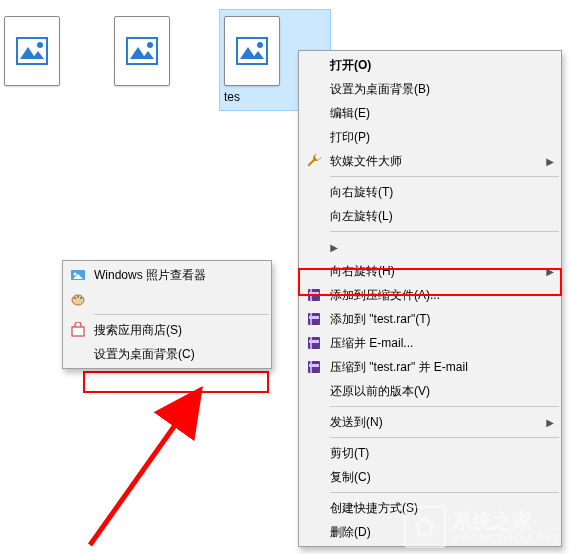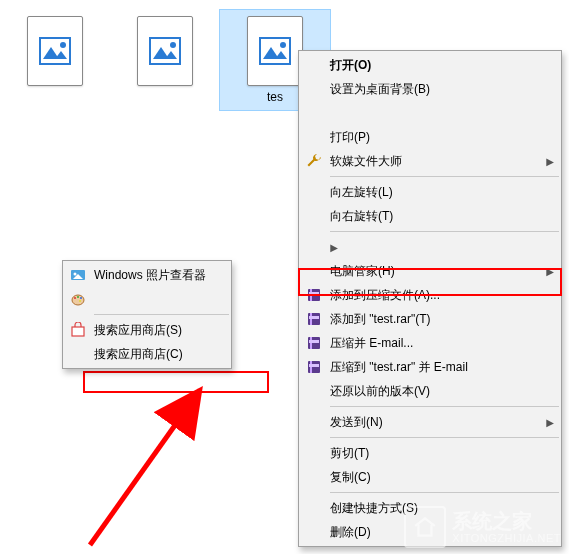--- a/index.html
+++ b/index.html
@@ -8,21 +8,21 @@
     font-size: 12px;
     background: #fff;
     width: 569px;
     height: 554px;
     position: relative;
     overflow: hidden;
     color: #000;
   }
   .desktop-icons { position: absolute; top: 10px; left: 0; display: flex; }
   .file-icon {
-    display: flex; flex-direction: column; align-items: center;
+    display: flex; flex-direction: column; align-items: flex-start;
     width: 110px; padding: 6px 4px;
   }
   .file-icon.selected { background: #cce8ff; outline: 1px solid #99d1ff; }
   .file-thumb {
     width: 56px; height: 70px;
     border: 1px solid #888; border-radius: 2px;
     box-shadow: 0 1px 2px rgba(0,0,0,.15);
     background: #fff; display: flex; align-items: center; justify-content: center;
     position: relative;
   }
@@ -30,21 +30,21 @@
   .file-label { margin-top: 4px; font-size: 12px; }
 
   .context-menu {
     position: absolute;
     background: #f2f2f2;
     border: 1px solid #a0a0a0;
     box-shadow: 2px 4px 6px rgba(0,0,0,.25);
     padding: 2px 1px;
   }
   .cm-main { top: 50px; left: 298px; width: 264px; }
-  .cm-sub  { top: 260px; left: 62px; width: 170px; z-index: 2; }
+  .cm-sub  { top: 260px; left: 62px; width: 210px; z-index: 2; }
 
   .cm-row {
     display: flex; align-items: center;
     height: 24px; padding: 0 6px 0 2px;
     white-space: nowrap;
   }
   .cm-icon { width: 24px; height: 24px; display: flex; align-items: center; justify-content: center; flex-shrink: 0; }
   .cm-icon svg { width: 16px; height: 16px; }
   .cm-text { flex: 1; padding-left: 4px; }
   .cm-arrow { width: 12px; text-align: right; color: #555; font-size: 10px; }
@@ -113,51 +113,52 @@
     <div class="cm-row">
       <span class="cm-icon"></span>
       <span class="cm-text" style="font-weight: 600;">打开(O)</span>
     </div>
     <div class="cm-row">
       <span class="cm-icon"></span>
       <span class="cm-text">设置为桌面背景(B)</span>
     </div>
     <div class="cm-row">
       <span class="cm-icon"></span>
+      <span class="cm-text">编辑(E)</span>
     </div>
     <div class="cm-row">
       <span class="cm-icon"></span>
       <span class="cm-text">打印(P)</span>
     </div>
     <div class="cm-row">
       <span class="cm-icon">
         <svg viewBox="0 0 16 16">
           <path fill="#c48a00" d="M14 4a4 4 0 0 1-5.3 3.8L3 13.5 1.5 12l5.7-5.7A4 4 0 0 1 11 1l-2 2 1 3 3 1 2-2z"></path>
         </svg>
       </span>
       <span class="cm-text">软媒文件大师</span>
       <span class="cm-arrow">▶</span>
     </div>
     <div class="cm-sep"></div>
     <div class="cm-row">
       <span class="cm-icon"></span>
+      <span class="cm-text">向右旋转(T)</span>
+    </div>
+    <div class="cm-row">
+      <span class="cm-icon"></span>
       <span class="cm-text">向左旋转(L)</span>
     </div>
-    <div class="cm-row">
-      <span class="cm-icon"></span>
-      <span class="cm-text">向右旋转(T)</span>
-    </div>
-    <div class="cm-sep"></div>
-    <div class="cm-row">
-      <span class="cm-icon"></span>
-      <span class="cm-arrow">▶</span>
-    </div>
-    <div class="cm-row">
-      <span class="cm-icon"></span>
-      <span class="cm-text">电脑管家(H)</span>
+    <div class="cm-sep"></div>
+    <div class="cm-row">
+      <span class="cm-icon"></span>
+      <span class="cm-arrow">▶</span>
+    </div>
+    <div class="cm-row">
+      <span class="cm-icon"></span>
+      <span class="cm-text">向右旋转(H)</span>
       <span class="cm-arrow">▶</span>
     </div>
     <div class="cm-row">
       <span class="cm-icon">
         <svg viewBox="0 0 16 16">
           <rect x="2" y="2" width="12" height="12" fill="#5b3a8e" rx="1"></rect>
           <rect x="4" y="2" width="2" height="12" fill="#c9a0ff"></rect>
           <rect x="3" y="5" width="10" height="3" fill="#d9c0ff"></rect>
         </svg>
       </span>
@@ -250,21 +251,21 @@
       <span class="cm-icon">
         <svg viewBox="0 0 16 16">
           <rect x="2" y="5" width="12" height="9" fill="#fff" stroke="#d44" stroke-width="1.2"></rect>
           <path d="M5 5V3a3 3 0 0 1 6 0v2" fill="none" stroke="#d44" stroke-width="1.2"></path>
         </svg>
       </span>
       <span class="cm-text">搜索应用商店(S)</span>
     </div>
     <div class="cm-row">
       <span class="cm-icon"></span>
-      <span class="cm-text">搜索应用商店(C)</span>
+      <span class="cm-text">设置为桌面背景(C)</span>
     </div>
   </div>
 
 <div class="red-box rb1"></div>
 <div class="red-box rb2"></div>
 
 <svg class="arrow-svg" viewBox="0 0 230 260">
   <defs>
     <marker id="ah" markerWidth="10" markerHeight="10" refX="9" refY="5" orient="auto">
       <polygon points="0,0 10,5 0,10" fill="#f00"></polygon>

